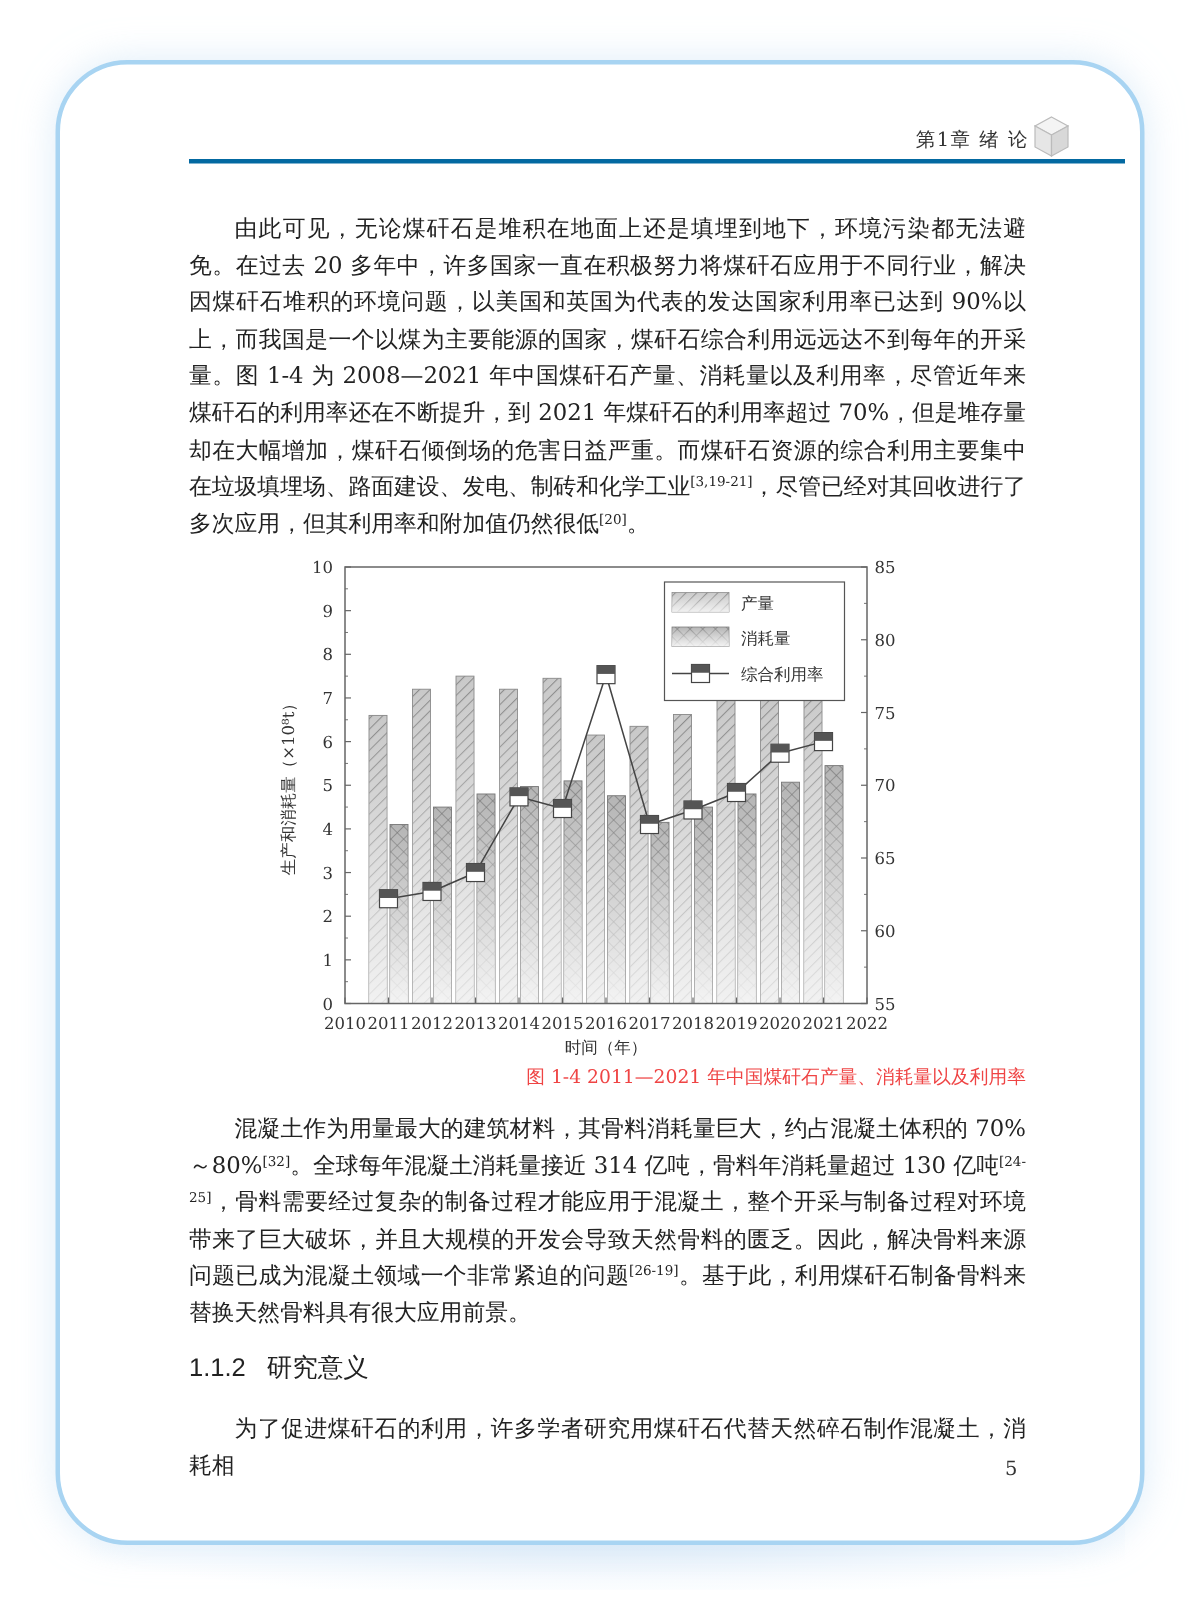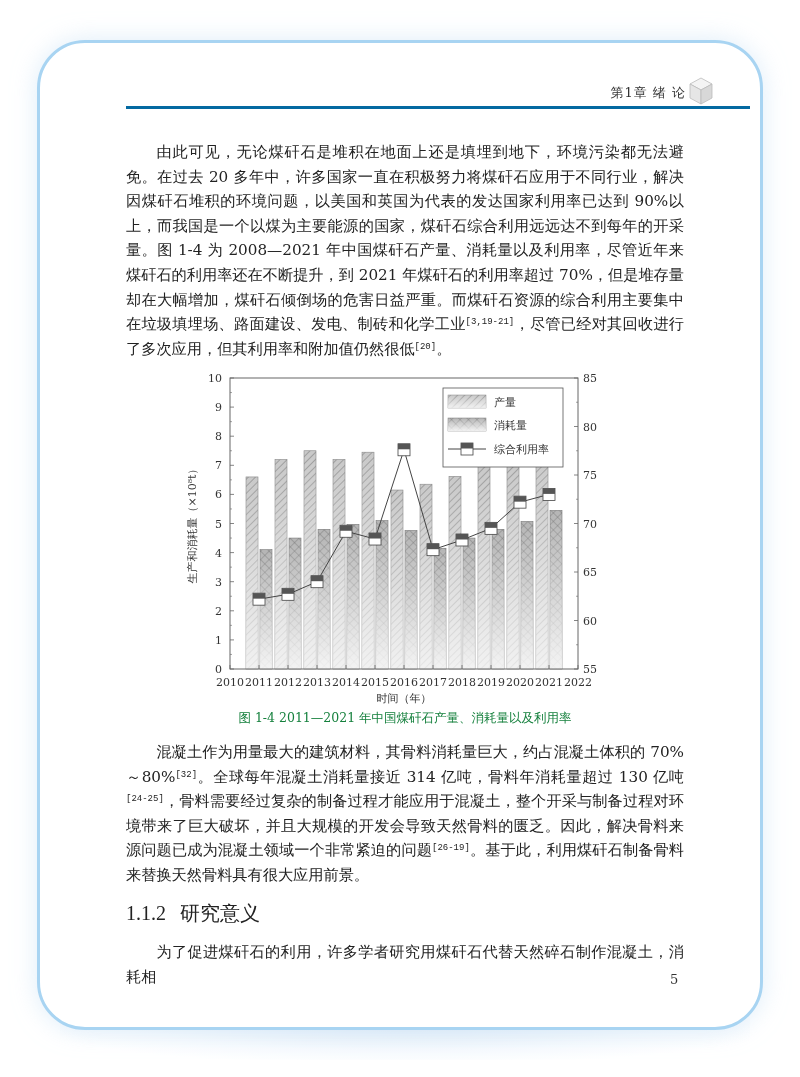--- a/index.html
+++ b/index.html
@@ -30,32 +30,32 @@
     font-size: 13px; color: #333;
     letter-spacing: 1px;
   }
   .cube { position: absolute; right: 36px; top: -16px; width: 26px; height: 30px; }
   .para {
     position: absolute; left: 126px; width: 558px;
     font-size: 15.2px; line-height: 24.6px; color: #222;
     text-align: justify;
   }
   .para p { margin: 0; text-indent: 2em; }
-  sup { font-size: 9px; line-height: 0; vertical-align: 5px; font-family: Liberation Mono, monospace; }
+  sup { font-size: 9px; line-height: 0; vertical-align: 5px; }
   .h3 {
     position: absolute; left: 126px; top: 900px;
-    font-family: Liberation Serif, serif;
-    font-size: 20px; color: #222;
+    font-family: Liberation Sans, sans-serif;
+    font-size: 17px; color: #222;
   }
   .h3 .num { margin-right: 14px; }
   .pageno { position: absolute; left: 670px; top: 972px; font-size: 13px; color: #333; }
   .figure { position: absolute; left: 180px; top: 368px; width: 430px; height: 340px; }
   .caption {
-    position: absolute; left: 126px; top: 710px; width: 558px; text-align: center;
-    font-size: 12.5px; color: #15803d;
+    position: absolute; left: 126px; top: 710px; width: 558px; text-align: right;
+    font-size: 12.5px; color: #ef4444;
   }
   svg text { font-family: "DejaVu Serif", "Liberation Serif", serif; }
 </style>
 </head>
 <body>
 
 <div class="shadow"></div>
 <div class="card"></div>
 
 <div class="running-head">

